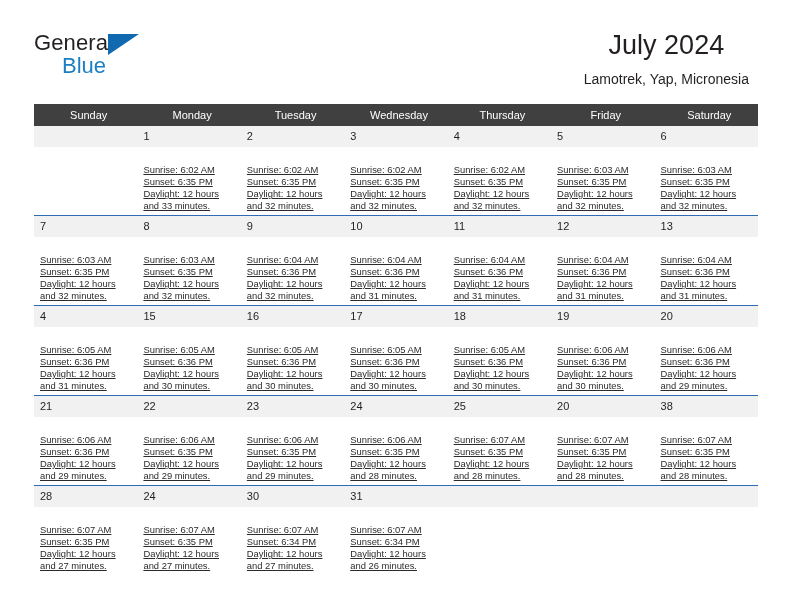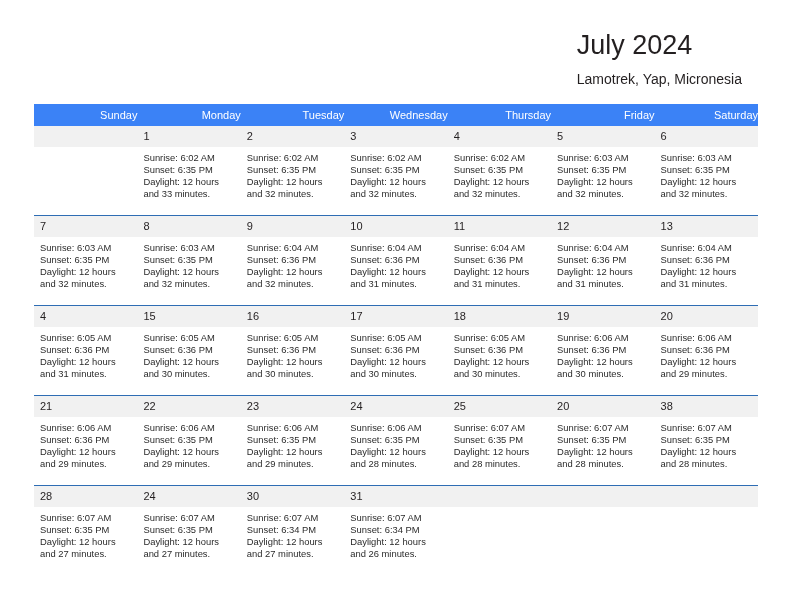--- a/index.html
+++ b/index.html
@@ -56,23 +56,23 @@
     position: absolute;
     left: 74px;
     top: 2px;
     width: 0;
     height: 0;
     border-left: 31px solid #1169b0;
     border-bottom: 21px solid transparent;
   }
   .title-wrap {
     position: absolute;
-    right: 16px;
+    right: 9px;
     top: 0;
-    text-align: left;
+    text-align: center;
   }
   .cal-title {
     font-size: 27px;
     color: #231f20;
     line-height: 34px;
     font-weight: normal;
     margin: 0;
     white-space: nowrap;
   }
   .cal-subtitle {
@@ -87,25 +87,25 @@
   
   .cal {
     position: absolute;
     left: 34px;
     top: 104px;
     width: 724px;
     border-collapse: collapse;
     table-layout: fixed;
   }
   .cal th {
-    background: #3b82f6;
+    background: #404040;
     color: #ffffff;
     font-size: 11px;
     font-weight: normal;
-    text-align: right;
+    text-align: center;
     padding: 5px 0 5px 6px;
     height: 11px;
     vertical-align: middle;
   }
   .cal td {
     vertical-align: top;
     padding: 0;
     width: 103.42px;
     height: 89px;
     border-top: 1.4px solid #2e6db4;
@@ -119,36 +119,42 @@
     color: #231f20;
     padding: 5px 0 5px 6px;
     line-height: 11px;
     height: 11px;
     box-sizing: content-box;
   }
   .daynum.empty {
     color: transparent;
   }
   .details {
-    padding: 5px 4px 0 6px;
+    padding: 17px 4px 0 6px;
     font-size: 9.4px;
     line-height: 12.1px;
     color: #2b2b2b;
+    text-decoration: underline;
   }
   .details div {
     white-space: nowrap;
   }
 </style>
 </head>
 <body>
 
 <div class="page">
 
   <div class="topbar">
 
+    <div class="logo">
+      <span class="logo-general">General</span>
+      <span class="logo-tri"></span>
+      <span class="logo-blue">Blue</span>
+    </div>
 
     <div class="title-wrap">
       <h1 class="cal-title">July 2024</h1>
       <h2 class="cal-subtitle">Lamotrek, Yap, Micronesia</h2>
     </div>
 
   </div>
 
   <table class="cal">
     <thead>

